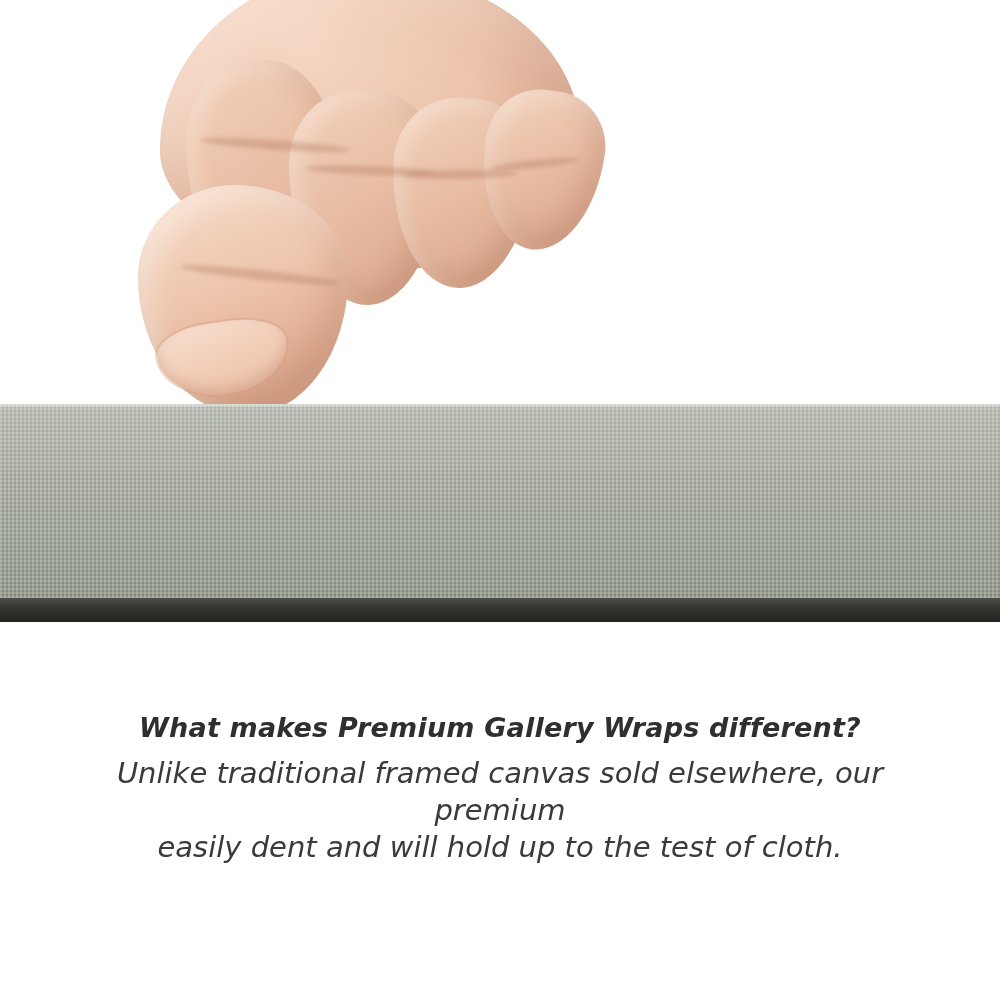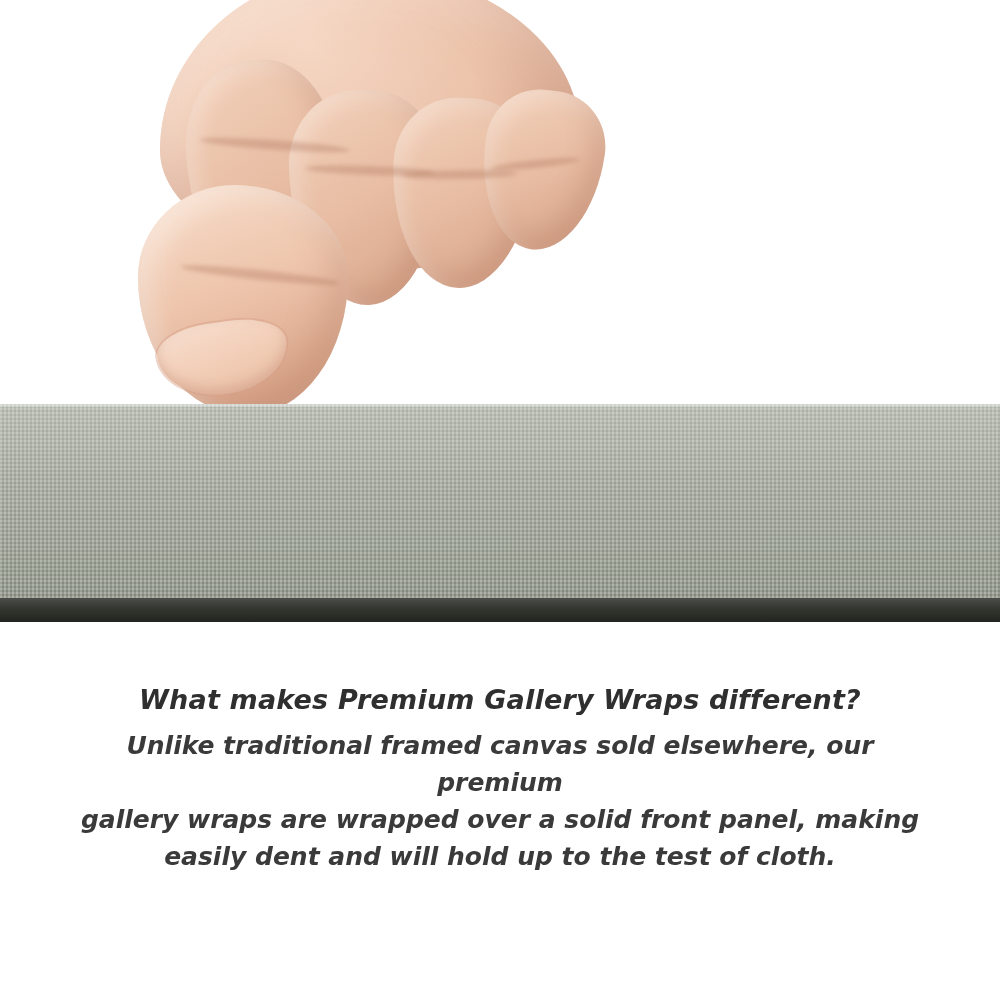--- a/index.html
+++ b/index.html
@@ -151,40 +151,39 @@
     top: 0;
     width: 1000px;
     height: 3px;
     background: rgba(255,255,255,0.35);
   }
 
   
   .caption {
     position: absolute;
     left: 0;
-    top: 684px;
+    top: 712px;
     width: 1000px;
     text-align: center;
     color: #3a3a3a;
     font-family: "DejaVu Sans", sans-serif;
     font-style: italic;
   }
   .caption-heading {
     font-size: 27px;
     font-weight: 600;
     letter-spacing: 0.2px;
     margin: 0 0 12px 0;
     color: #2f2f2f;
   }
   .caption-body {
-    font-size: 25px;
+    font-size: 29px;
     line-height: 37px;
     color: #3a3a3a;
     padding: 0 80px;
-    font-weight: bold;
   }
   .caption-body .ln { display: block; }
 </style>
 </head>
 <body>
 
 <div class="page">
 
   <div class="photo">
 
@@ -208,18 +207,17 @@
       <div class="weave"></div>
       <div class="strip-bottom-shadow"></div>
     </div>
 
   </div>
 
   <div class="caption">
     <div class="caption-heading">What makes Premium Gallery Wraps different?</div>
     <div class="caption-body">
       <span class="ln">Unlike traditional framed canvas sold elsewhere, our premium</span>
-      <span class="ln">gallery wraps are wrapped over a solid front panel, making</span>
       <span class="ln">easily dent and will hold up to the test of cloth.</span>
     </div>
   </div>
 
 </div>
 
 </body></html>

